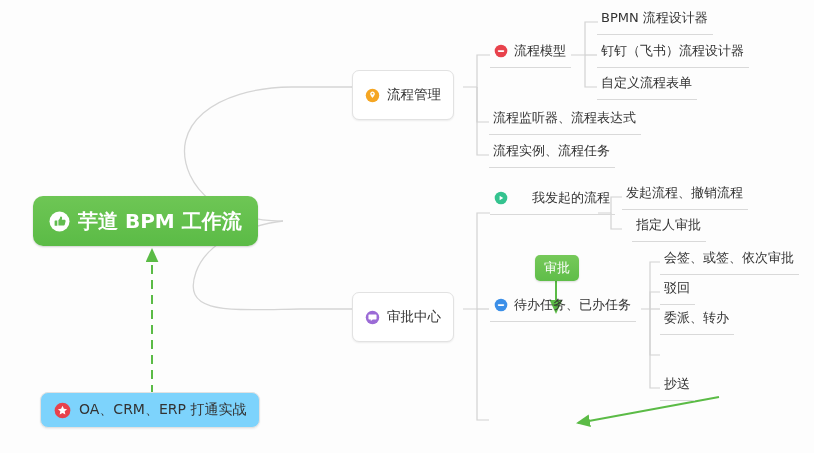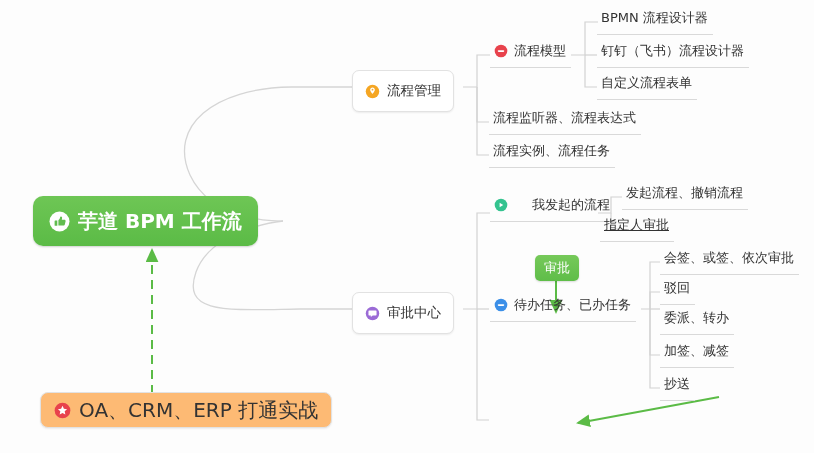--- a/index.html
+++ b/index.html
@@ -43,21 +43,21 @@
     padding: 12px 16px;
     height: 50px;
     box-shadow: 0 1px 2px rgba(0,0,0,0.18);
     gap: 8px;
   }
   
   .lvl2 {
     background: #ffffff;
     border: 1px solid #e2e2e2;
     border-radius: 7px;
-    height: 42px;
+    height: 50px;
     padding: 0 12px;
     font-size: 13.5px;
     color: #333333;
     box-shadow: 0 1px 2px rgba(0,0,0,0.07);
     gap: 7px;
   }
   
   .leaf {
     font-size: 13px;
     color: #333333;
@@ -74,26 +74,26 @@
     border-radius: 5px;
     color: #ffffff;
     font-size: 13px;
     height: 26px;
     padding: 12px 9px;
     justify-content: center;
     box-shadow: 0 1px 2px rgba(0,0,0,0.14);
   }
   
   .note {
-    background: #fdba74;
+    background: #7dd3fc;
     border: 1px solid #e2e2e2;
     border-radius: 8px;
     height: 36px;
     padding: 0 13px;
-    font-size: 20px;
+    font-size: 14px;
     color: #333333;
     box-shadow: 0 1px 2px rgba(0,0,0,0.07);
     gap: 8px;
   }
   .ico {
     display: inline-flex;
     align-items: center;
     justify-content: center;
     flex: none;
   }
@@ -203,33 +203,33 @@
   <div class="node lvl2" style="left:352px; top:292px;">
     <span class="ico">
       <svg width="15" height="15" viewBox="0 0 16 16">
         <circle cx="8" cy="8" r="7.2" fill="#9b6bd6"></circle>
         <path d="M4.4 4.8h7.2c.4 0 .7.3.7.7v3.8c0 .4-.3.7-.7.7H8.2l-2 1.6V10H4.4c-.4 0-.7-.3-.7-.7V5.5c0-.4.3-.7.7-.7z" fill="#ffffff"></path>
       </svg>
     </span>
     <span class="label">审批中心</span>
   </div>
 
-  <div class="node leaf" style="left:490px; top:196px;gap:24px;">
+  <div class="node leaf" style="left:490px; top:189px;gap:24px;">
     <span class="ico">
       <svg width="14" height="14" viewBox="0 0 16 16">
         <circle cx="8" cy="8" r="7.2" fill="#34c38f"></circle>
         <path d="M6.4 5.3l4.2 2.7-4.2 2.7z" fill="#ffffff"></path>
       </svg>
     </span>
     <span class="label">我发起的流程</span>
   </div>
   <div class="node leaf" style="left:622px; top:184px;justify-content:flex-end;">
     <span class="label">发起流程、撤销流程</span>
   </div>
-  <div class="node leaf" style="left:600px; top:216px;text-decoration:underline;">
+  <div class="node leaf" style="left:632px; top:216px;">
     <span class="label">指定人审批</span>
   </div>
 
   <div class="node chip" style="left:535px; top:255px;">
     <span class="label">审批</span>
   </div>
 
   <div class="node leaf" style="left:490px; top:296px;">
     <span class="ico">
       <svg width="14" height="14" viewBox="0 0 16 16">
@@ -242,23 +242,20 @@
 
   <div class="node leaf" style="left:660px; top:249px;">
     <span class="label">会签、或签、依次审批</span>
   </div>
   <div class="node leaf" style="left:660px; top:279px;">
     <span class="label">驳回</span>
   </div>
   <div class="node leaf" style="left:660px; top:309px;">
     <span class="label">委派、转办</span>
   </div>
-  <div class="node leaf" style="left:660px; top:342px;">
-    <span class="label">加签、减签</span>
-  </div>
   <div class="node leaf" style="left:660px; top:375px;">
     <span class="label">抄送</span>
   </div>
 
 
   <div class="node note" style="left:40px; top:392px;">
     <span class="ico">
       <svg width="17" height="17" viewBox="0 0 16 16">
         <circle cx="8" cy="8" r="7.4" fill="#e8424c"></circle>
         <path d="M8 3.6l1.3 2.8 3 .35-2.25 2.05.62 3L8 10.3l-2.67 1.5.62-3L3.7 6.75l3-.35z" fill="#ffffff"></path>

